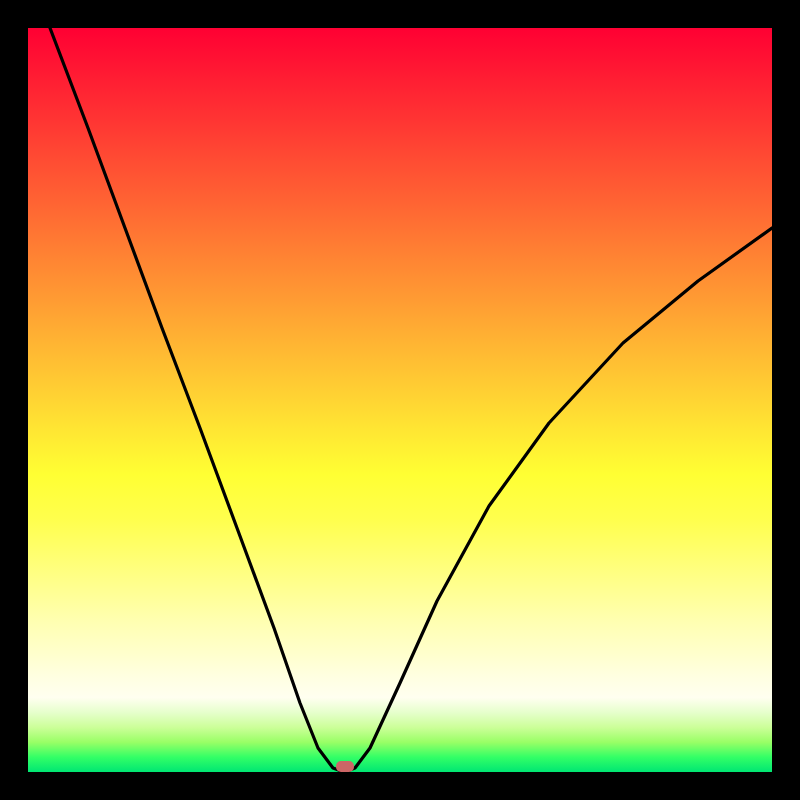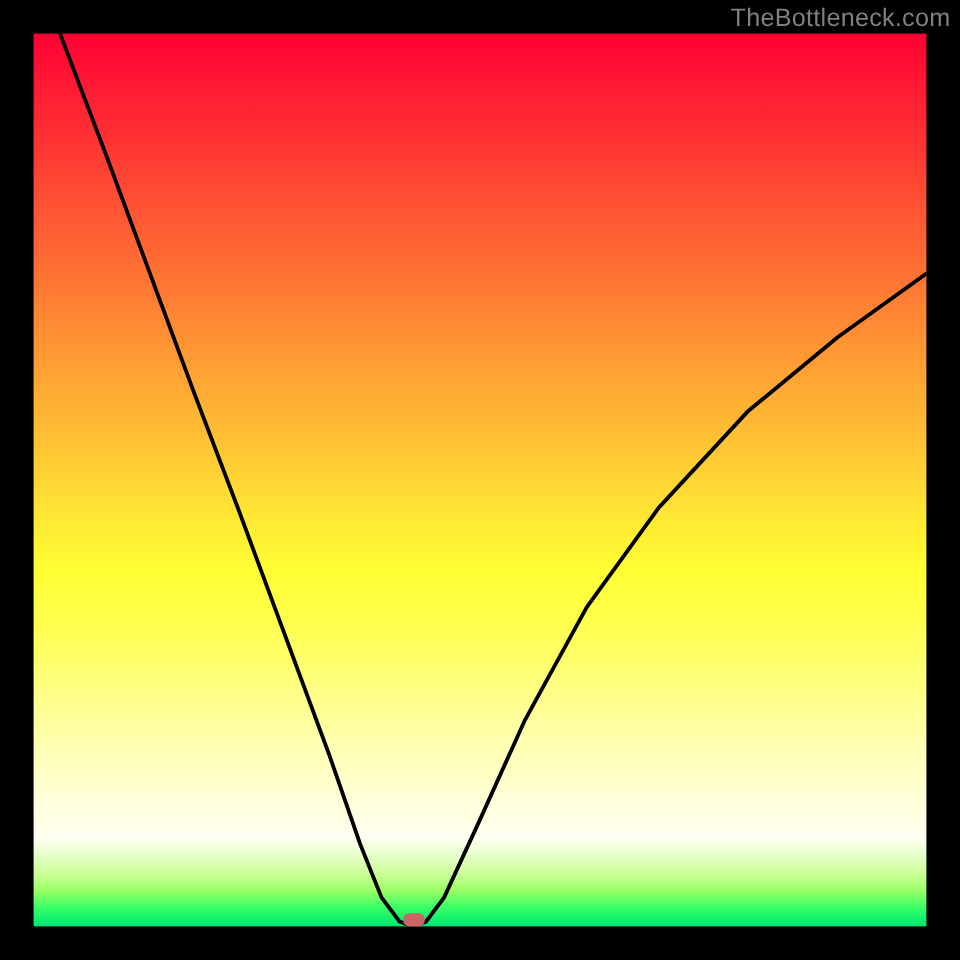--- a/index.html
+++ b/index.html
@@ -96,14 +96,13 @@
                L 372 655
                L 409 573
                L 461 478
                L 521 395
                L 595 315
                L 670 253
                L 744 200" fill="none" stroke="#000" stroke-width="3.2" stroke-linecap="round" stroke-linejoin="round"></path>
     </svg>
     <div class="marker" style="left:308px; top:733px;"></div>
   </div>
-  <div class="watermark">TheBottleneck.com</div>
 </div>
 
 </body></html>

